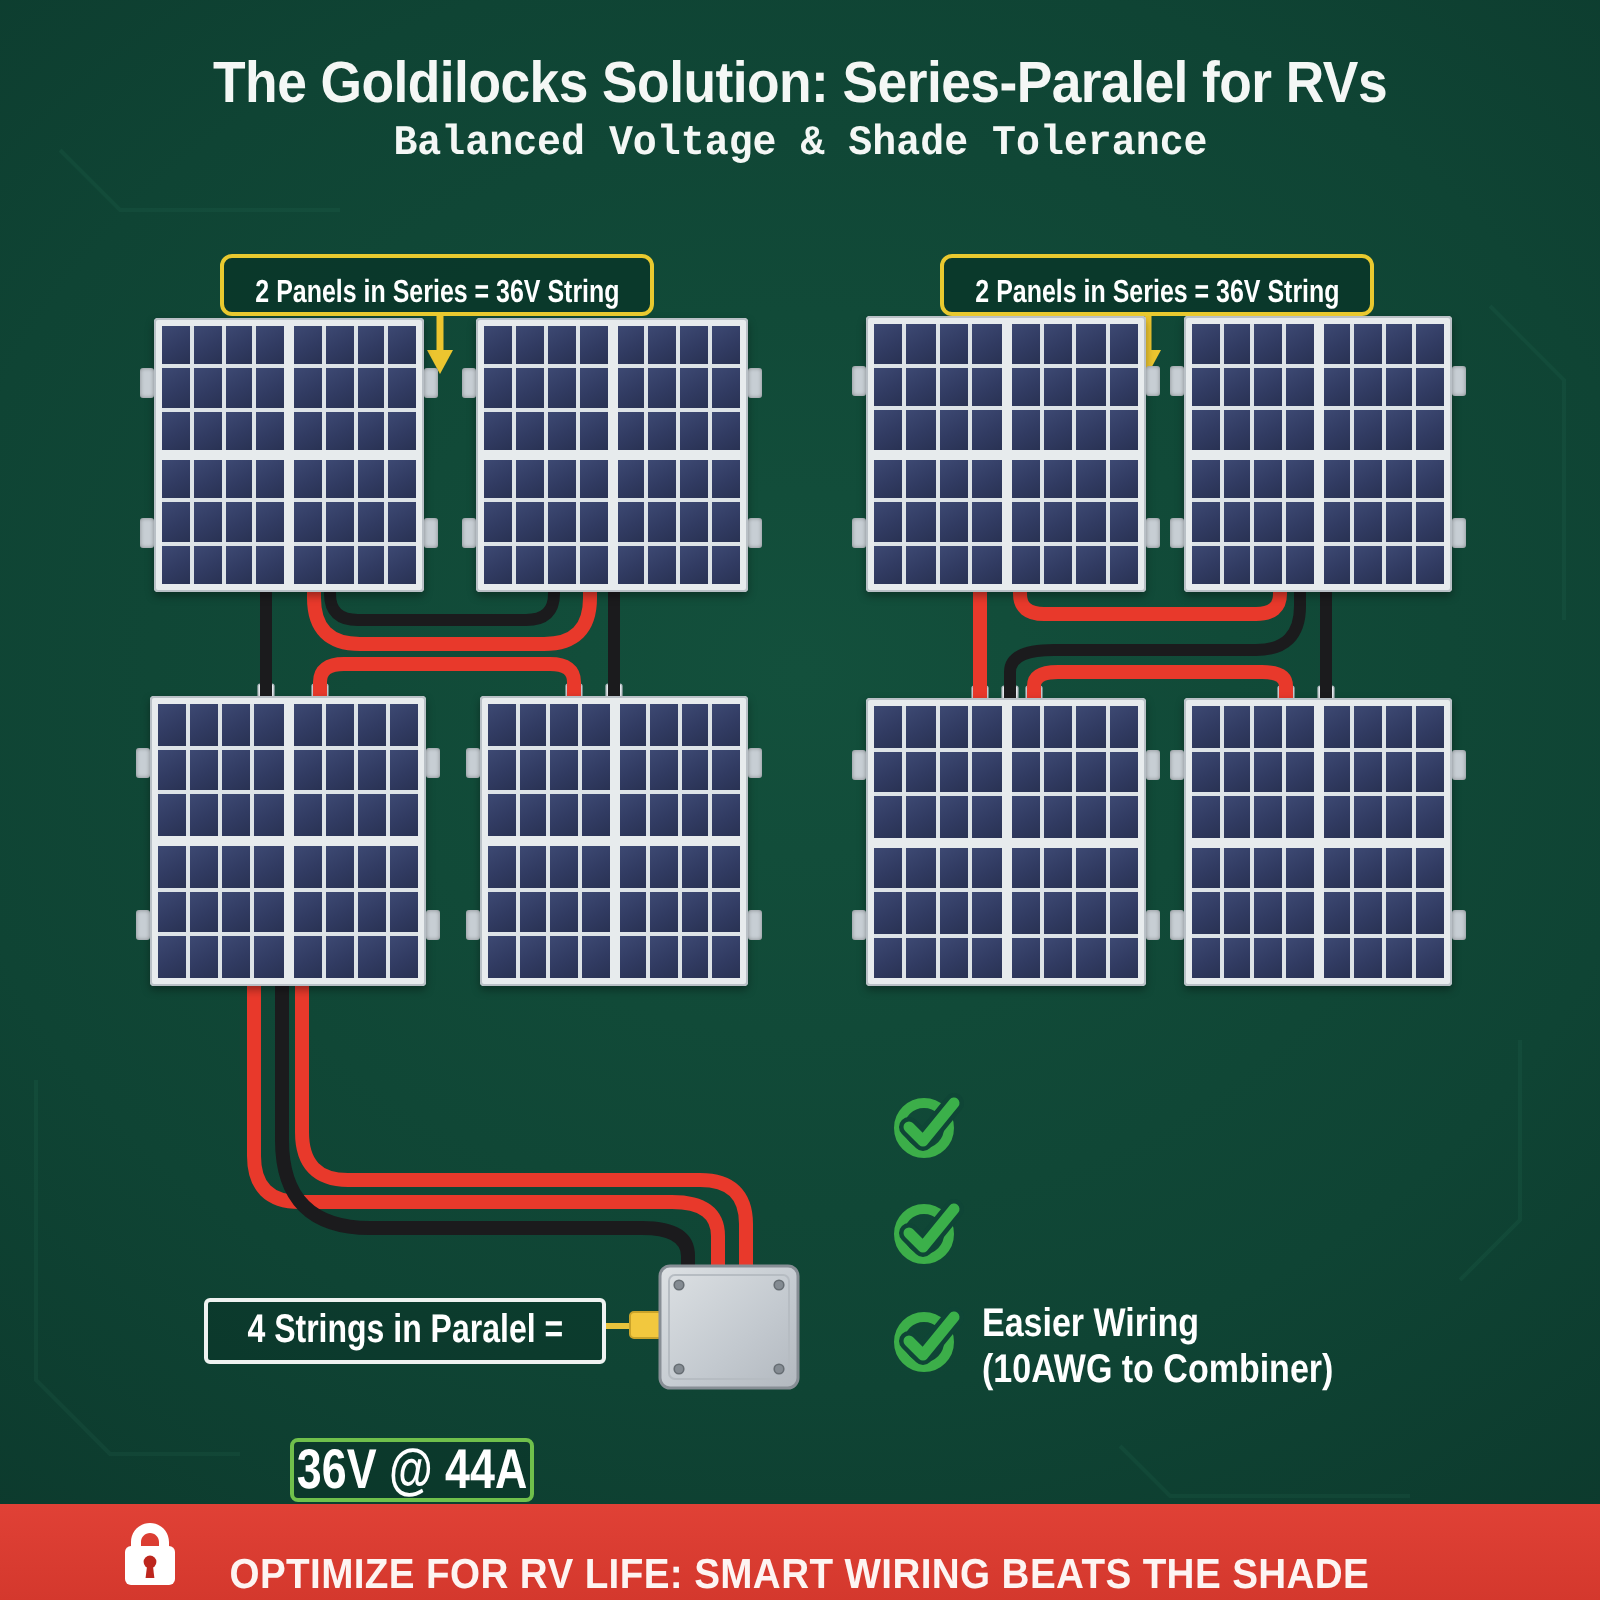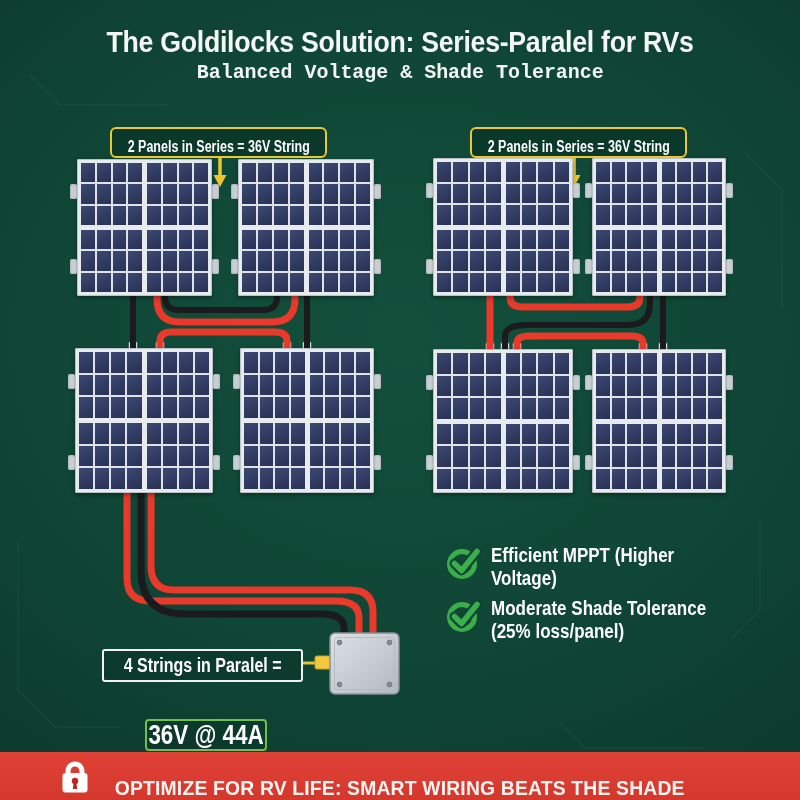--- a/index.html
+++ b/index.html
@@ -665,34 +665,37 @@
   <div class="output-label">
     <span>36V @ 44A</span>
   </div>
 
   <div class="benefit b1">
     <svg class="icon" viewBox="0 0 36 34">
       <circle cx="16" cy="19" r="12.5" stroke="#3cae49" stroke-width="5" fill="none"></circle>
       <path d="M8.5,18.5 L15.5,25.5 L31,6.5" stroke="#0f4536" stroke-width="10" fill="none" stroke-linecap="round" stroke-linejoin="round"></path>
       <path d="M8.5,18.5 L15.5,25.5 L31,6.5" stroke="#3bb04a" stroke-width="5.5" fill="none" stroke-linecap="round" stroke-linejoin="round"></path>
     </svg>
-    <div class="txt">
-      <span>Efficient MPPT (Higher</span>
-      <span>Voltage)</span>
-    </div>
   </div>
   <div class="benefit b2">
     <svg class="icon" viewBox="0 0 36 34">
       <circle cx="16" cy="19" r="12.5" stroke="#3cae49" stroke-width="5" fill="none"></circle>
       <path d="M8.5,18.5 L15.5,25.5 L31,6.5" stroke="#0f4536" stroke-width="10" fill="none" stroke-linecap="round" stroke-linejoin="round"></path>
       <path d="M8.5,18.5 L15.5,25.5 L31,6.5" stroke="#3bb04a" stroke-width="5.5" fill="none" stroke-linecap="round" stroke-linejoin="round"></path>
     </svg>
+  </div>
+  <div class="benefit b3">
+    <svg class="icon" viewBox="0 0 36 34">
+      <circle cx="16" cy="19" r="12.5" stroke="#3cae49" stroke-width="5" fill="none"></circle>
+      <path d="M8.5,18.5 L15.5,25.5 L31,6.5" stroke="#0f4536" stroke-width="10" fill="none" stroke-linecap="round" stroke-linejoin="round"></path>
+      <path d="M8.5,18.5 L15.5,25.5 L31,6.5" stroke="#3bb04a" stroke-width="5.5" fill="none" stroke-linecap="round" stroke-linejoin="round"></path>
+    </svg>
     <div class="txt">
-      <span>Moderate Shade Tolerance</span>
-      <span>(25% loss/panel)</span>
+      <span>Easier Wiring</span>
+      <span>(10AWG to Combiner)</span>
     </div>
   </div>
 
   <div class="footer">
     <svg class="lock" width="30" height="34" viewBox="0 0 30 34">
       <path d="M15,1.5 C9.7,1.5 5.5,5.7 5.5,11 V17 H10.5 V11 C10.5,8.5 12.5,6.5 15,6.5 C17.5,6.5 19.5,8.5 19.5,11 V17 H24.5 V11 C24.5,5.7 20.3,1.5 15,1.5 Z" fill="#ffffff"></path>
       <rect x="2.5" y="13" width="25" height="19.5" rx="3" fill="#ffffff"></rect>
       <circle cx="15" cy="21" r="3.2" fill="#bd261d"></circle>
       <path d="M13.6,22.5 L16.4,22.5 L17.2,29 L12.8,29 Z" fill="#bd261d"></path>
     </svg>

